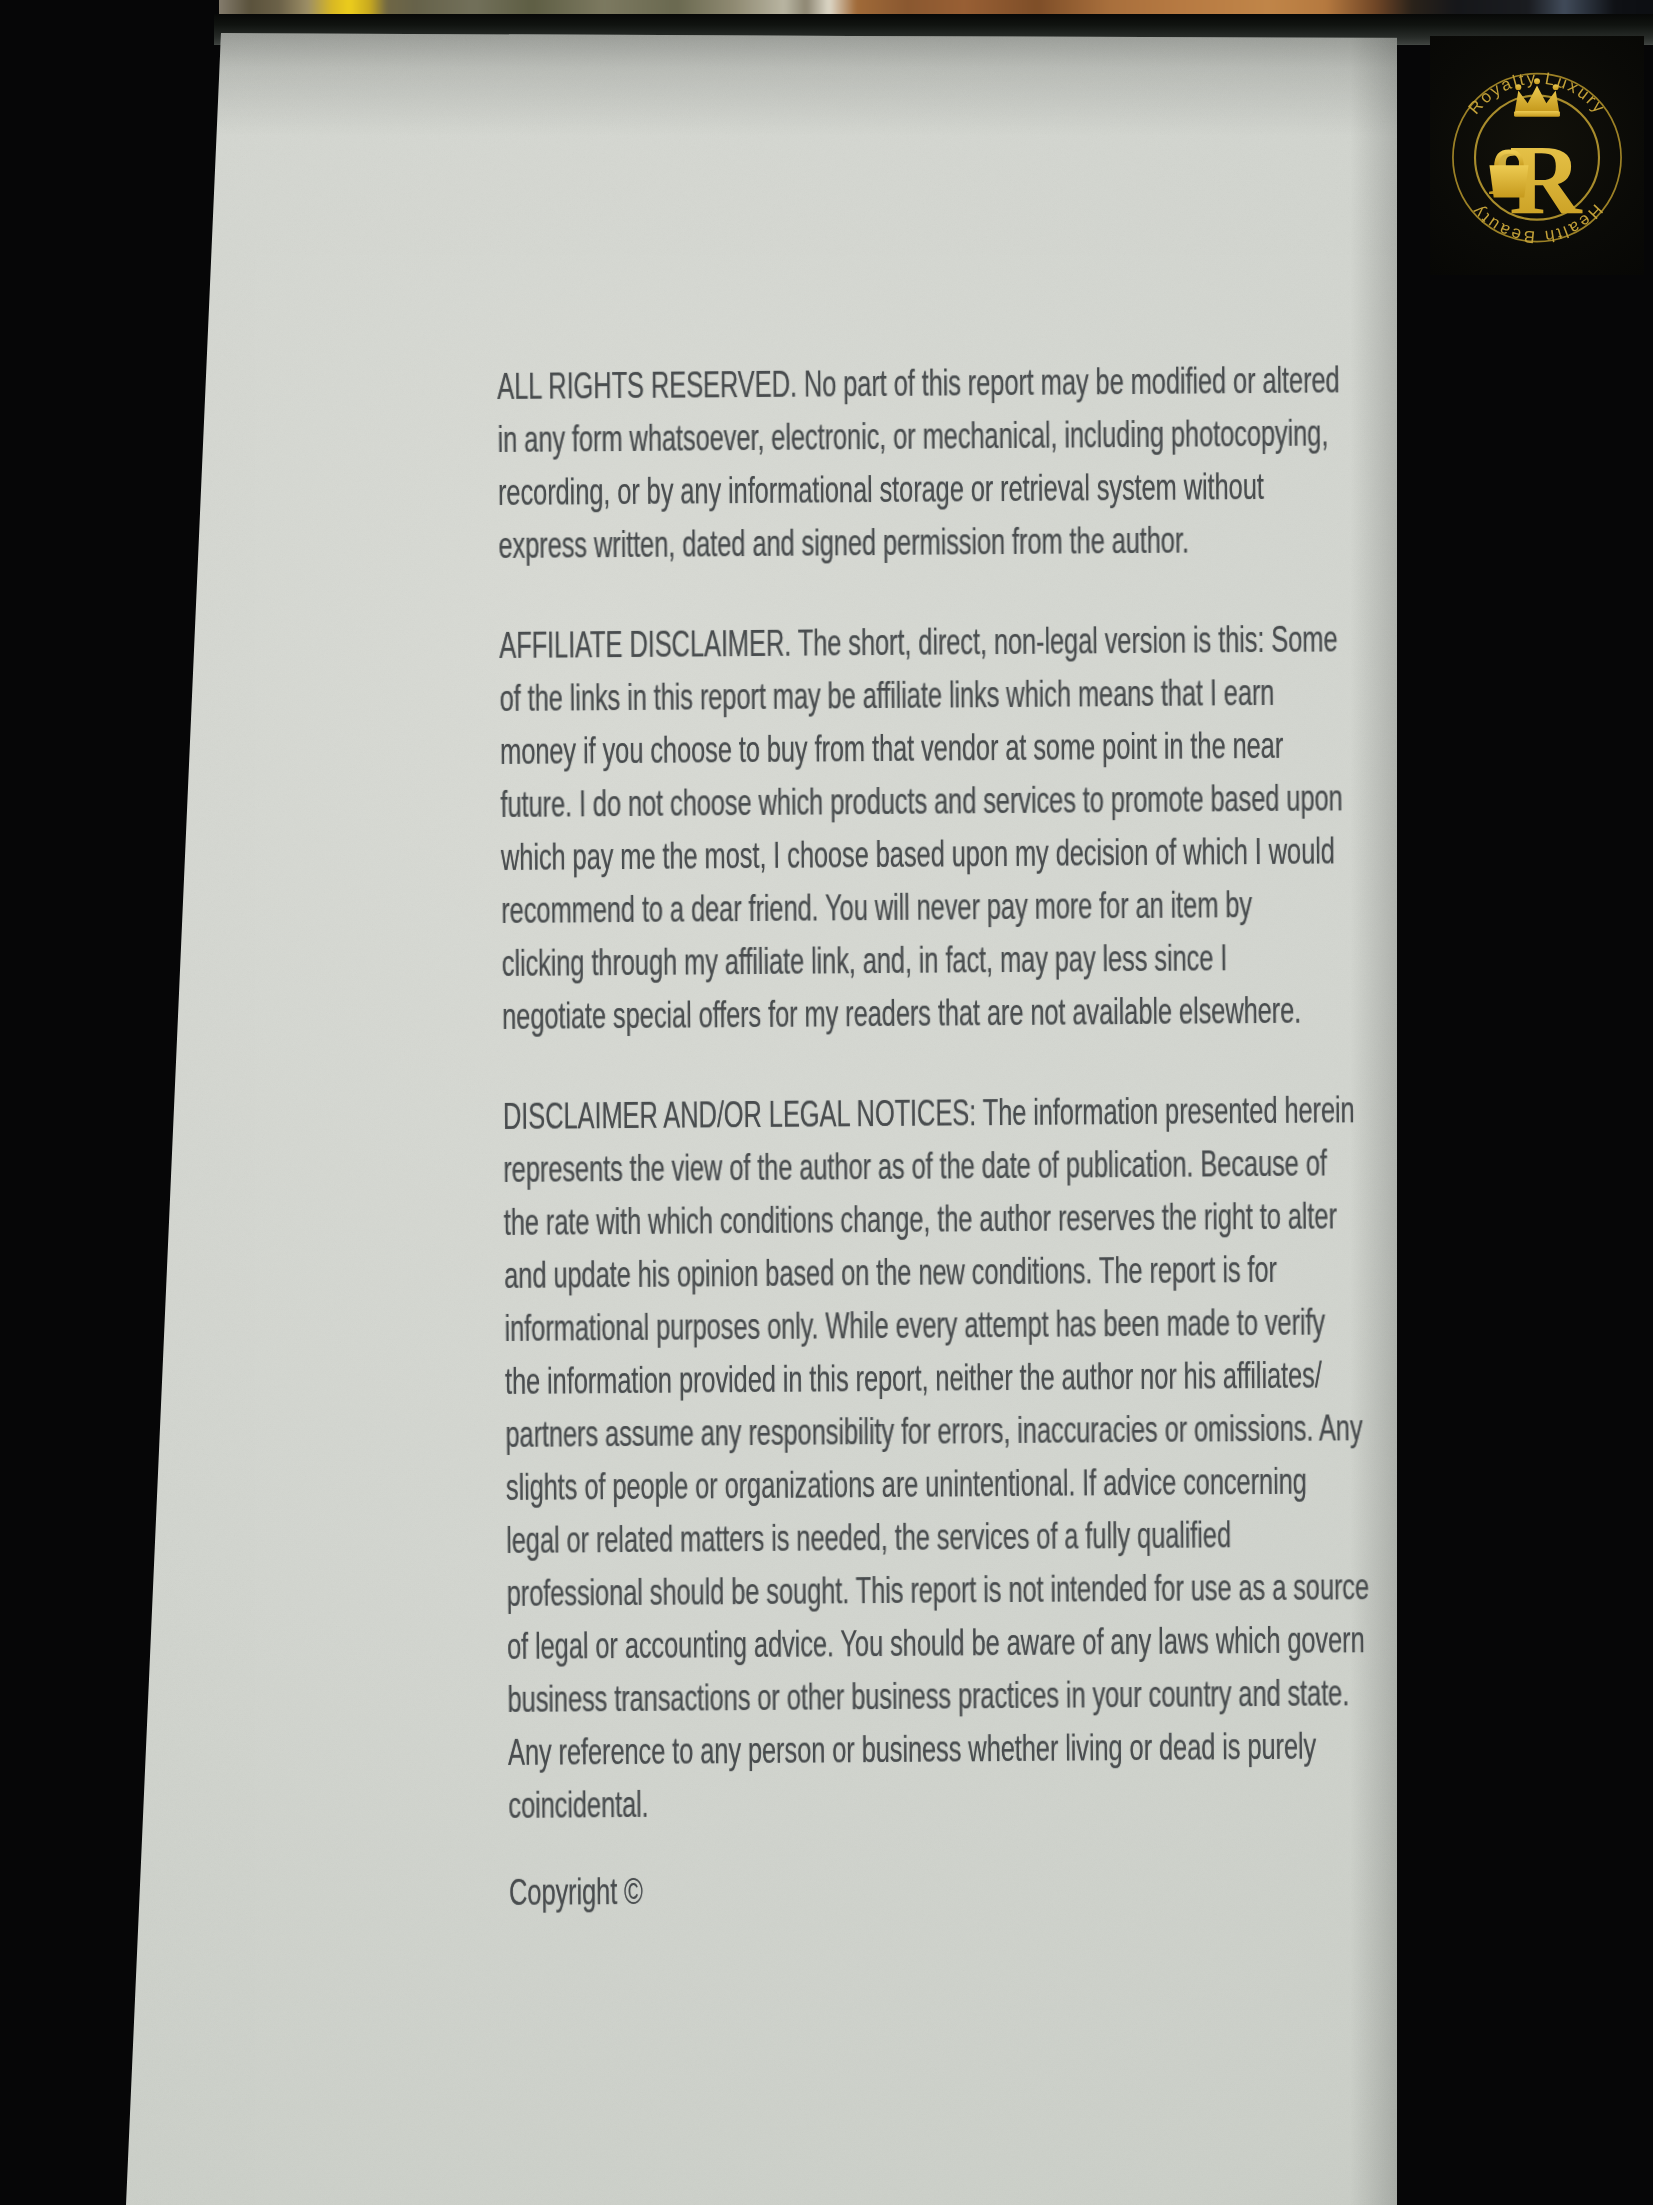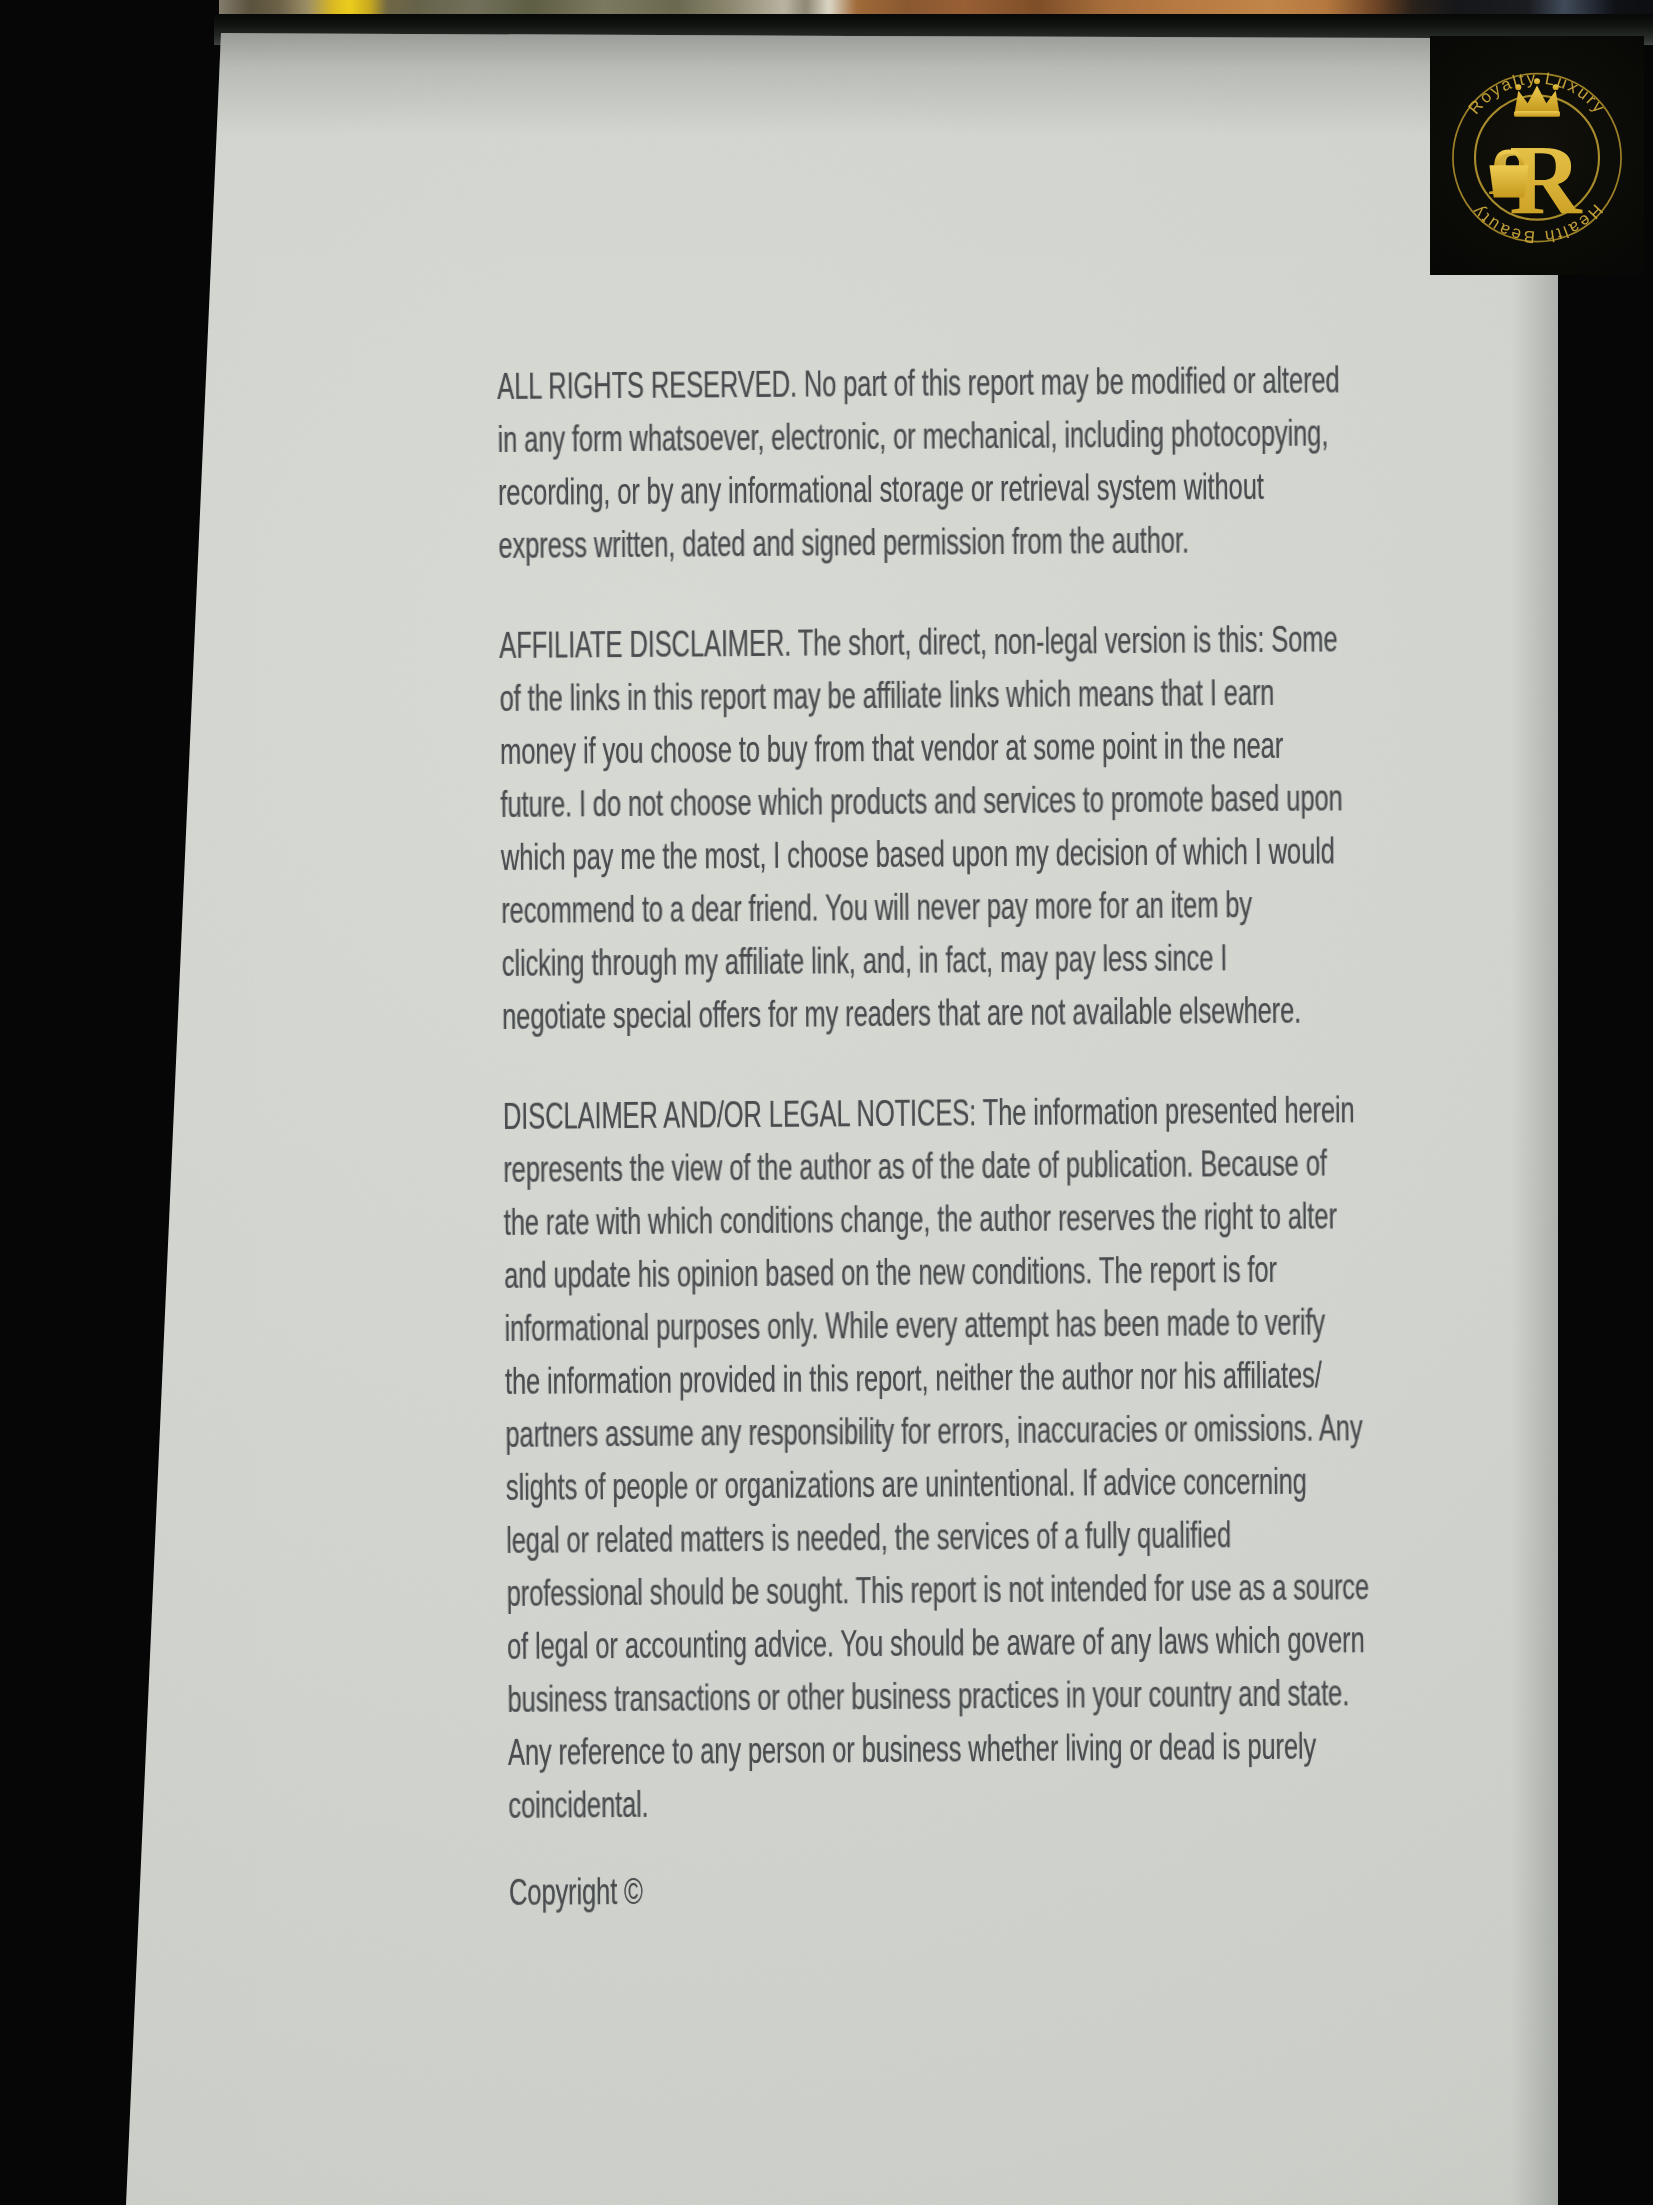--- a/index.html
+++ b/index.html
@@ -17,21 +17,21 @@
       #ddd8c8 42.6%, #a06a38 44.5%, #8a5830 48%, #985f34 52%,
       #7e4e28 57%, #a86f3c 62%, #b77a42 67%, #c08548 73%,
       #b5793f 77%, #6e4526 80.5%, #2a221a 83%, #16171a 86%,
       #1a1c20 91%, #414b5a 93.5%, #2c333e 95%, #0f1115 97%, #0c0e12 100%);}
 
   
   .bezel{position:absolute;left:214px;top:14.4px;width:1440px;height:31px;
     background:linear-gradient(180deg,#070807 0%,#101310 35%,#272b28 75%,#3a3e3b 95%,#454a46 100%);}
 
   
-  .page{position:absolute;left:0;top:0;width:1558px;height:2205px;
+  .page{position:absolute;left:0;top:0;width:1397px;height:2205px;
     clip-path:polygon(221px 33px,850px 36px,1430px 38px,1647px 41px,
                       1650px 935px,1654px 1972px,1654px 2205px,126px 2205px);
     background:
       linear-gradient(180deg, rgba(25,28,25,0.32) 32px, rgba(25,28,25,0.14) 68px, rgba(0,0,0,0) 136px),
       linear-gradient(270deg, rgba(30,34,32,0.20) 0px, rgba(0,0,0,0) 47px),
       radial-gradient(120% 90% at 42% 30%, #d8dad4 0%, #d2d5cf 50%, #cbcfc8 85%, #c5c9c2 100%);}
   .grain{position:absolute;left:0;top:0;width:100%;height:100%;pointer-events:none;}
 
   
   .textblock{position:absolute;left:497px;top:360px;width:1445px;

